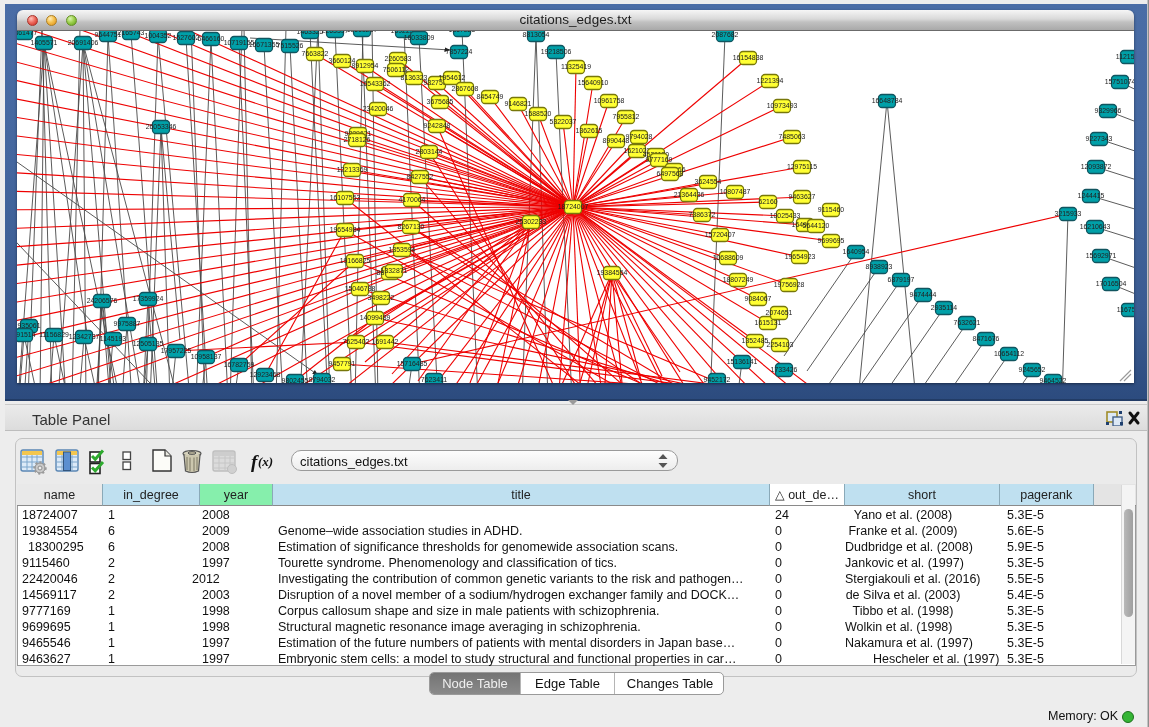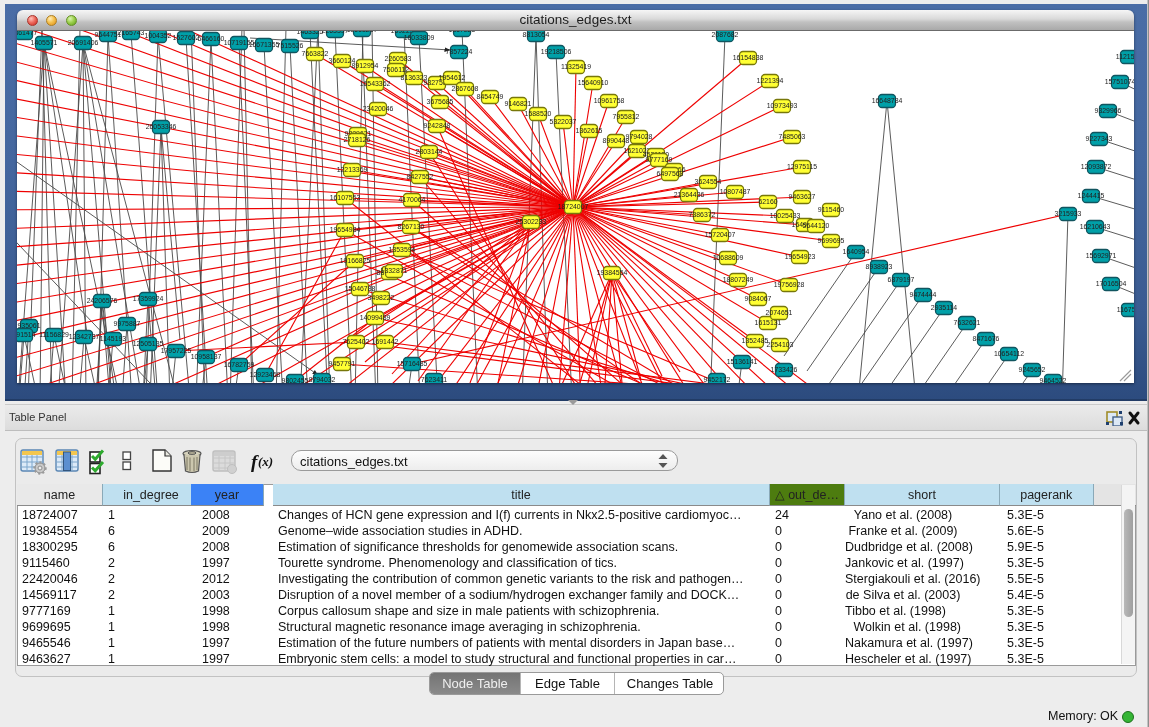--- a/index.html
+++ b/index.html
@@ -15,21 +15,21 @@
   background:linear-gradient(#f6f6f6,#d9d9d9 45%,#c1c1c1 60%,#a9a9a9);
   border-bottom:1px solid #6b6b6b;}
 #titlebar .title{position:absolute;left:0;right:0;top:2px;text-align:center;
   font-size:13.5px;color:#1c1c1c}
 .tl{position:absolute;top:5px;width:11px;height:11px;border-radius:50%}
 #canvas{position:absolute;left:0;top:21px;width:1117px;height:352px;background:#fff;overflow:hidden}
 
 #tpbar{left:5px;top:404px;width:1142px;height:27px;
   background:linear-gradient(#ebebeb,#dcdcdc);
   border-top:1px solid #cbcbcb;border-bottom:1px solid #bdbdbd;}
-#tpbar .cap{position:absolute;left:4px;top:6px;font-size:11px;color:#333}
+#tpbar .cap{position:absolute;left:27px;top:6px;font-size:15px;color:#333}
 
 #panel{left:15px;top:438px;width:1122px;height:239px;background:#ebebeb;
   border:1px solid #c2c2c2;border-radius:7px;}
 
 #toolbar{left:15px;top:444px;width:1120px;height:36px}
 
 #dd{left:291px;top:450px;width:387px;height:21px;border:1px solid #9a9a9a;border-radius:10px;
   background:linear-gradient(#fdfdfd,#ededed);font-size:13px;color:#111;}
 #dd .t{position:absolute;left:8px;top:3px}
 
@@ -950,114 +950,113 @@
 <div class="abs" id="dd">
     <span class="t">citations_edges.txt</span>
  <svg width="12" height="14" style="position:absolute;right:8px;top:3px" xmlns="http://www.w3.org/2000/svg">
  <path d="M6 0 L10.5 5 H1.5 z" fill="#555"></path>
       <path d="M6 14 L10.5 9 H1.5 z" fill="#555"></path>
     </svg>
 </div>
 <div class="abs" id="tbl"></div>
 <div class="hd" style="left:17px;width:86px;background:#e9e9e9">name</div>
 <div class="hd" style="left:103px;width:97px;background:#bfe0f0">in_degree</div>
-<div class="hd" style="left:191px;width:73px;background:#3b82f6">year</div>
+<div class="hd" style="left:200px;width:73px;background:#86efac">year</div>
 <div class="hd" style="left:273px;width:497px;background:#bfe0f0">title</div>
-<div class="hd" style="left:770px;width:75px;background:#4d7c0f">△ out_de…</div>
+<div class="hd" style="left:770px;width:75px;background:#ffffff">△ out_de…</div>
 <div class="hd" style="left:845px;width:155px;background:#bfe0f0">short</div>
 <div class="hd" style="left:1000px;width:93.5px;background:#bfe0f0">pagerank</div>
 <div class="hd" style="left:1093.5px;width:42px;background:#e4e4e4;border-right:none"></div>
 <div class="row" style="top:507px">
     <span style="left:22px">18724007</span>
     <span style="left:108px">1</span>
     <span style="left:202px">2008</span>
-    <span style="left:278px">Changes of HCN gene expression and I(f) currents in Nkx2.5-positive cardiomyoc…</span>
     <span style="left:775px">24</span>
     <span style="left:845px;width:116px;text-align:center">Yano et al. (2008)</span>
     <span style="left:1007px">5.3E-5</span>
   </div>
 <div class="row" style="top:523px">
     <span style="left:22px">19384554</span>
     <span style="left:108px">6</span>
     <span style="left:202px">2009</span>
     <span style="left:278px">Genome–wide association studies in ADHD.</span>
     <span style="left:775px">0</span>
     <span style="left:845px;width:116px;text-align:center">Franke et al. (2009)</span>
     <span style="left:1007px">5.6E-5</span>
   </div>
 <div class="row" style="top:539px">
-    <span style="left:22px">18300295</span>
+    <span style="left:28px">18300295</span>
     <span style="left:108px">6</span>
     <span style="left:202px">2008</span>
     <span style="left:278px">Estimation of significance thresholds for genomewide association scans.</span>
     <span style="left:775px">0</span>
     <span style="left:845px;width:116px;text-align:center">Dudbridge et al. (2008)</span>
     <span style="left:1007px">5.9E-5</span>
   </div>
 <div class="row" style="top:555px">
     <span style="left:22px">9115460</span>
     <span style="left:108px">2</span>
     <span style="left:202px">1997</span>
     <span style="left:278px">Tourette syndrome. Phenomenology and classification of tics.</span>
     <span style="left:775px">0</span>
     <span style="left:845px;width:116px;text-align:center">Jankovic et al. (1997)</span>
     <span style="left:1007px">5.3E-5</span>
   </div>
 <div class="row" style="top:571px">
     <span style="left:22px">22420046</span>
     <span style="left:108px">2</span>
-    <span style="left:202px">2012</span>
+    <span style="left:192px">2012</span>
     <span style="left:278px">Investigating the contribution of common genetic variants to the risk and pathogen…</span>
     <span style="left:775px">0</span>
     <span style="left:845px;width:116px;text-align:center">Stergiakouli et al. (2016)</span>
     <span style="left:1007px">5.5E-5</span>
   </div>
 <div class="row" style="top:587px">
     <span style="left:22px">14569117</span>
     <span style="left:108px">2</span>
     <span style="left:202px">2003</span>
     <span style="left:278px">Disruption of a novel member of a sodium/hydrogen exchanger family and DOCK…</span>
     <span style="left:775px">0</span>
     <span style="left:845px;width:116px;text-align:center">de Silva et al. (2003)</span>
     <span style="left:1007px">5.4E-5</span>
   </div>
 <div class="row" style="top:603px">
     <span style="left:22px">9777169</span>
     <span style="left:108px">1</span>
     <span style="left:202px">1998</span>
     <span style="left:278px">Corpus callosum shape and size in male patients with schizophrenia.</span>
     <span style="left:775px">0</span>
-    <span style="left:845px;width:116px;text-align:left">Tibbo et al. (1998)</span>
+    <span style="left:845px;width:116px;text-align:center">Tibbo et al. (1998)</span>
     <span style="left:1007px">5.3E-5</span>
   </div>
 <div class="row" style="top:619px">
     <span style="left:22px">9699695</span>
     <span style="left:108px">1</span>
     <span style="left:202px">1998</span>
     <span style="left:278px">Structural magnetic resonance image averaging in schizophrenia.</span>
     <span style="left:775px">0</span>
-    <span style="left:845px;width:116px;text-align:right">Wolkin et al. (1998)</span>
+    <span style="left:845px;width:116px;text-align:left">Wolkin et al. (1998)</span>
     <span style="left:1007px">5.3E-5</span>
   </div>
 <div class="row" style="top:635px">
     <span style="left:22px">9465546</span>
     <span style="left:108px">1</span>
     <span style="left:202px">1997</span>
     <span style="left:278px">Estimation of the future numbers of patients with mental disorders in Japan base…</span>
     <span style="left:775px">0</span>
     <span style="left:845px;width:116px;text-align:center">Nakamura et al. (1997)</span>
     <span style="left:1007px">5.3E-5</span>
   </div>
 <div class="row" style="top:651px">
     <span style="left:22px">9463627</span>
     <span style="left:108px">1</span>
     <span style="left:202px">1997</span>
     <span style="left:278px">Embryonic stem cells: a model to study structural and functional properties in car…</span>
     <span style="left:775px">0</span>
-    <span style="left:845px;width:116px;text-align:center">Hescheler et al. (1997)</span>
+    <span style="left:873px;width:116px;text-align:center">Hescheler et al. (1997)</span>
     <span style="left:1007px">5.3E-5</span>
   </div>
 <div class="abs" style="left:1121px;top:485px;width:14px;height:179px;background:#f4f4f4;border-left:1px solid #d8d8d8"></div>
 <div class="abs" style="left:1123.5px;top:509px;width:9px;height:108px;border-radius:5px;background:linear-gradient(90deg,#b9b9b9,#9f9f9f)"></div>
 <div class="abs" id="tabs">
   <div style="left:0;width:90px;background:linear-gradient(#747474,#8c8c8c);color:#efefef">Node Table</div>
   <div style="left:90px;width:94px;border-left:1px solid #b5b5b5;color:#111">Edge Table</div>
   <div style="left:184px;width:111px;border-left:1px solid #b5b5b5;color:#111">Changes Table</div>
 </div>
 <div class="abs" id="mem">Memory: OK</div>

